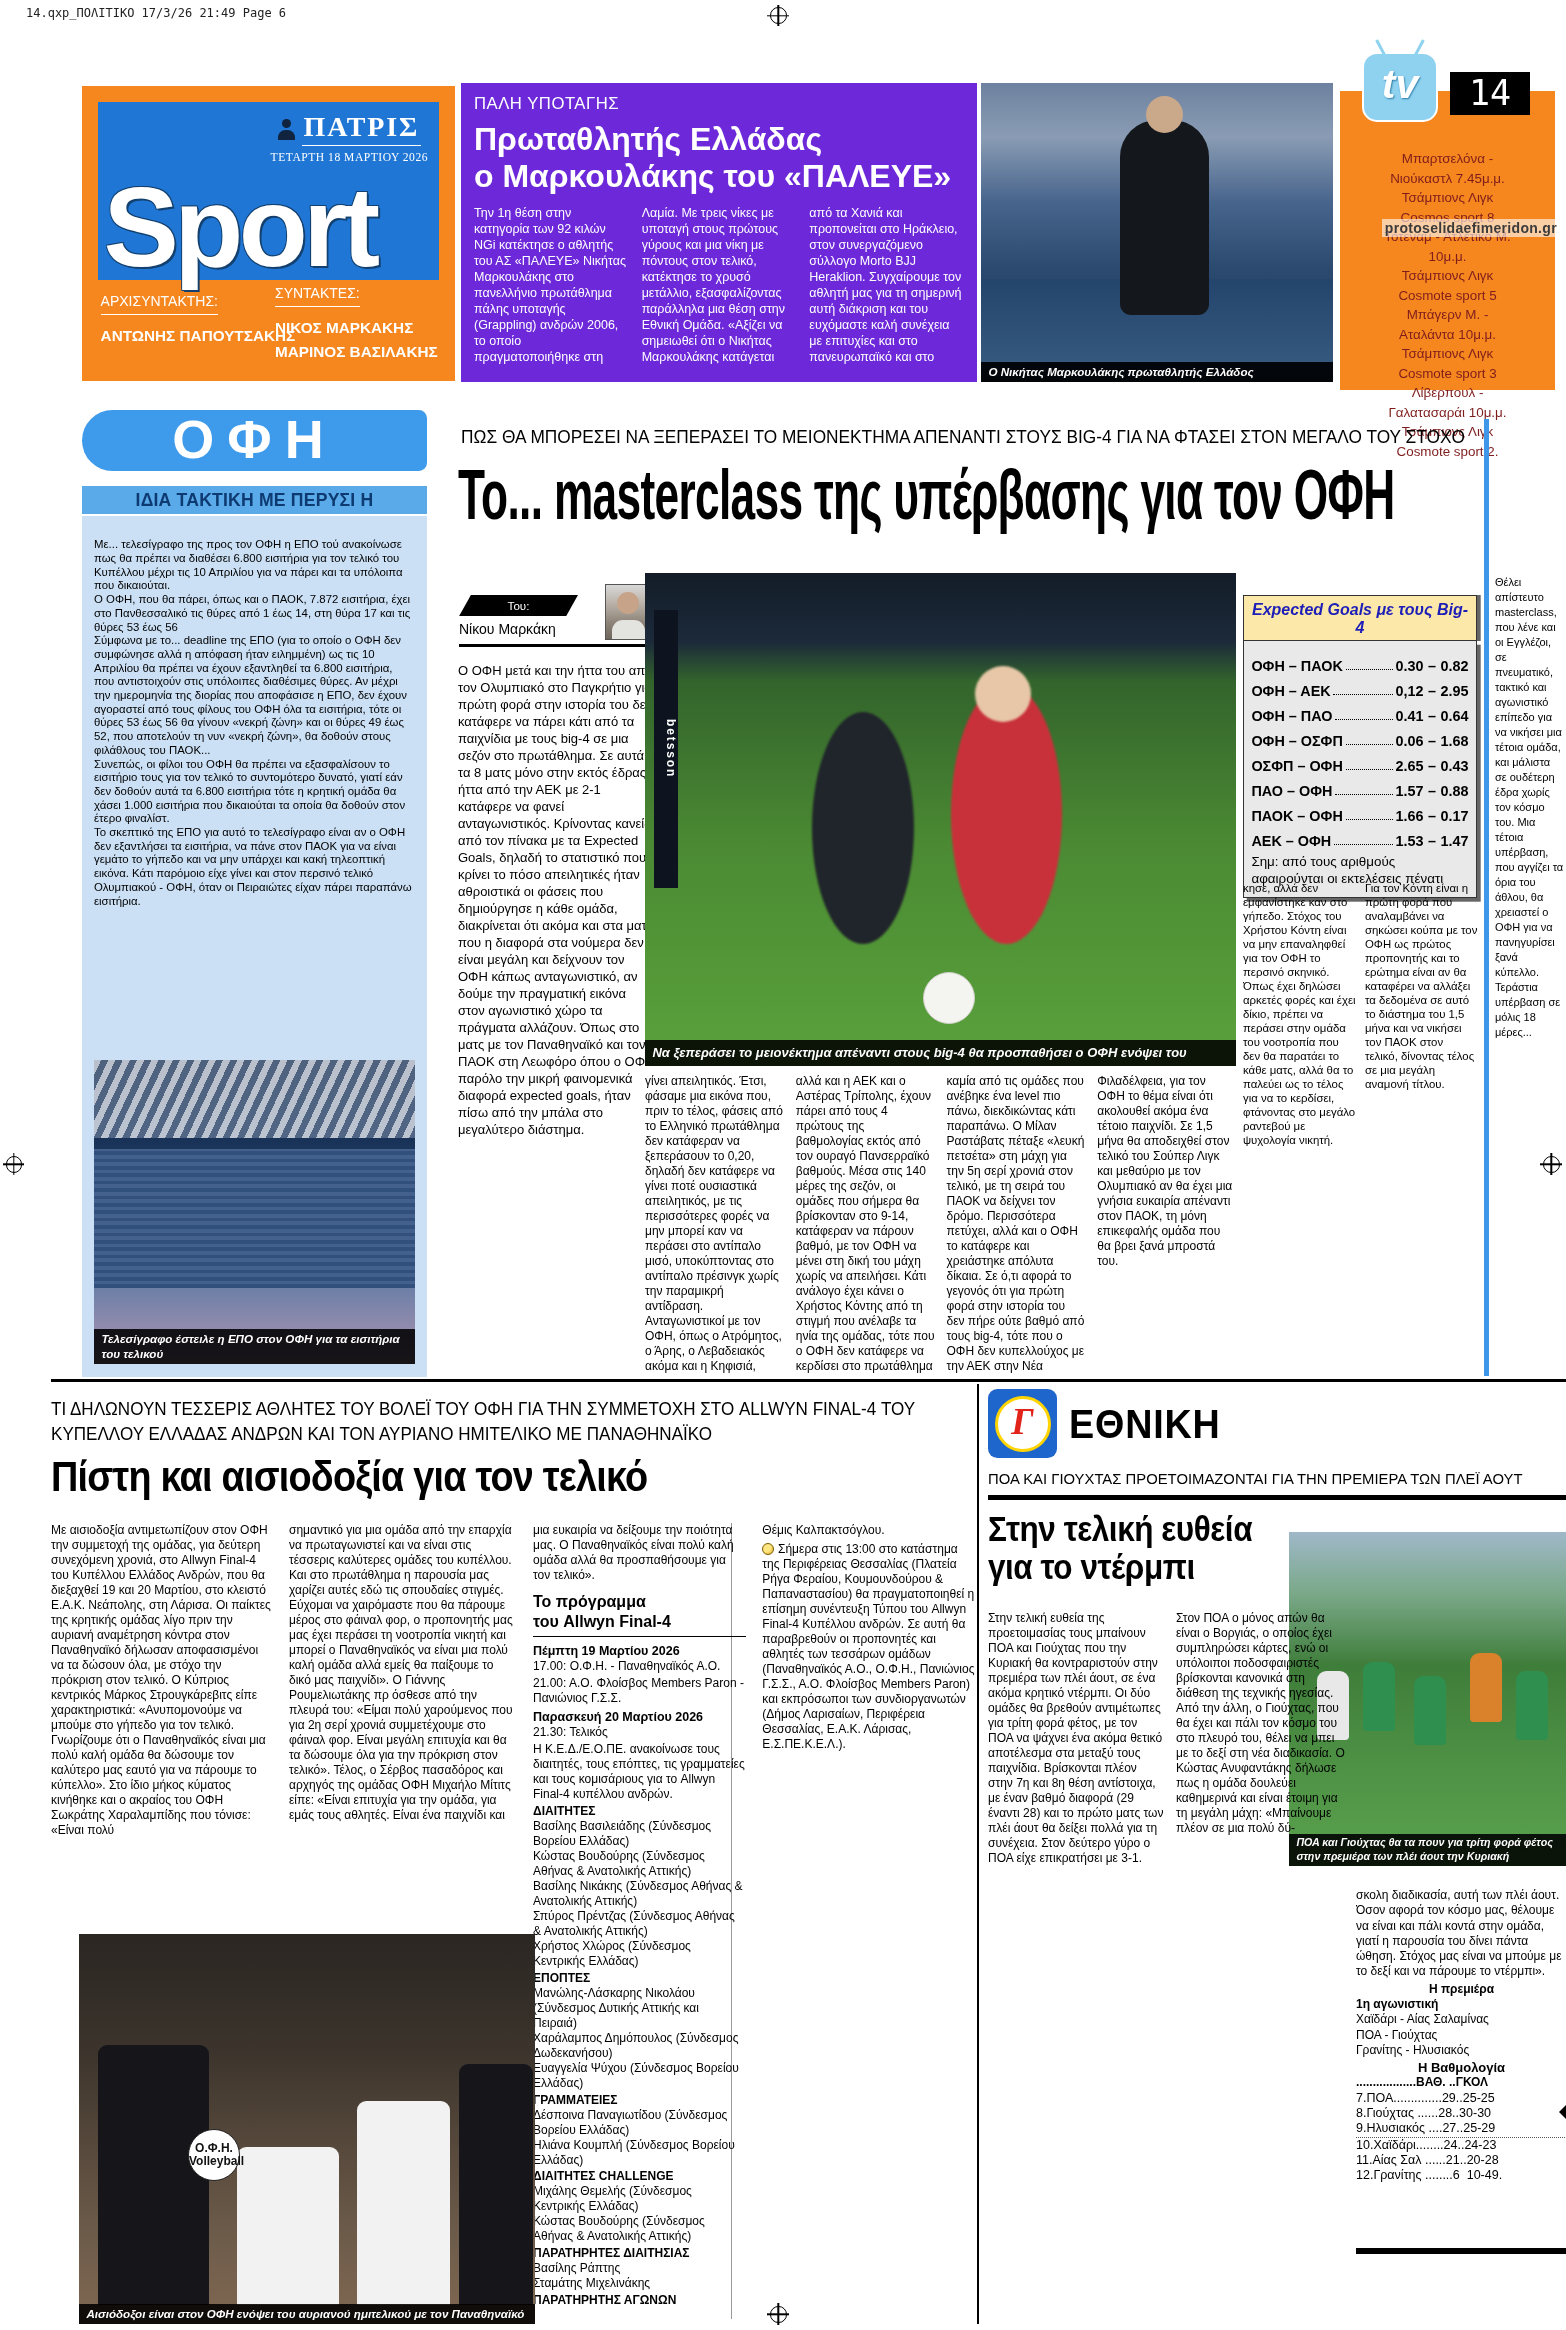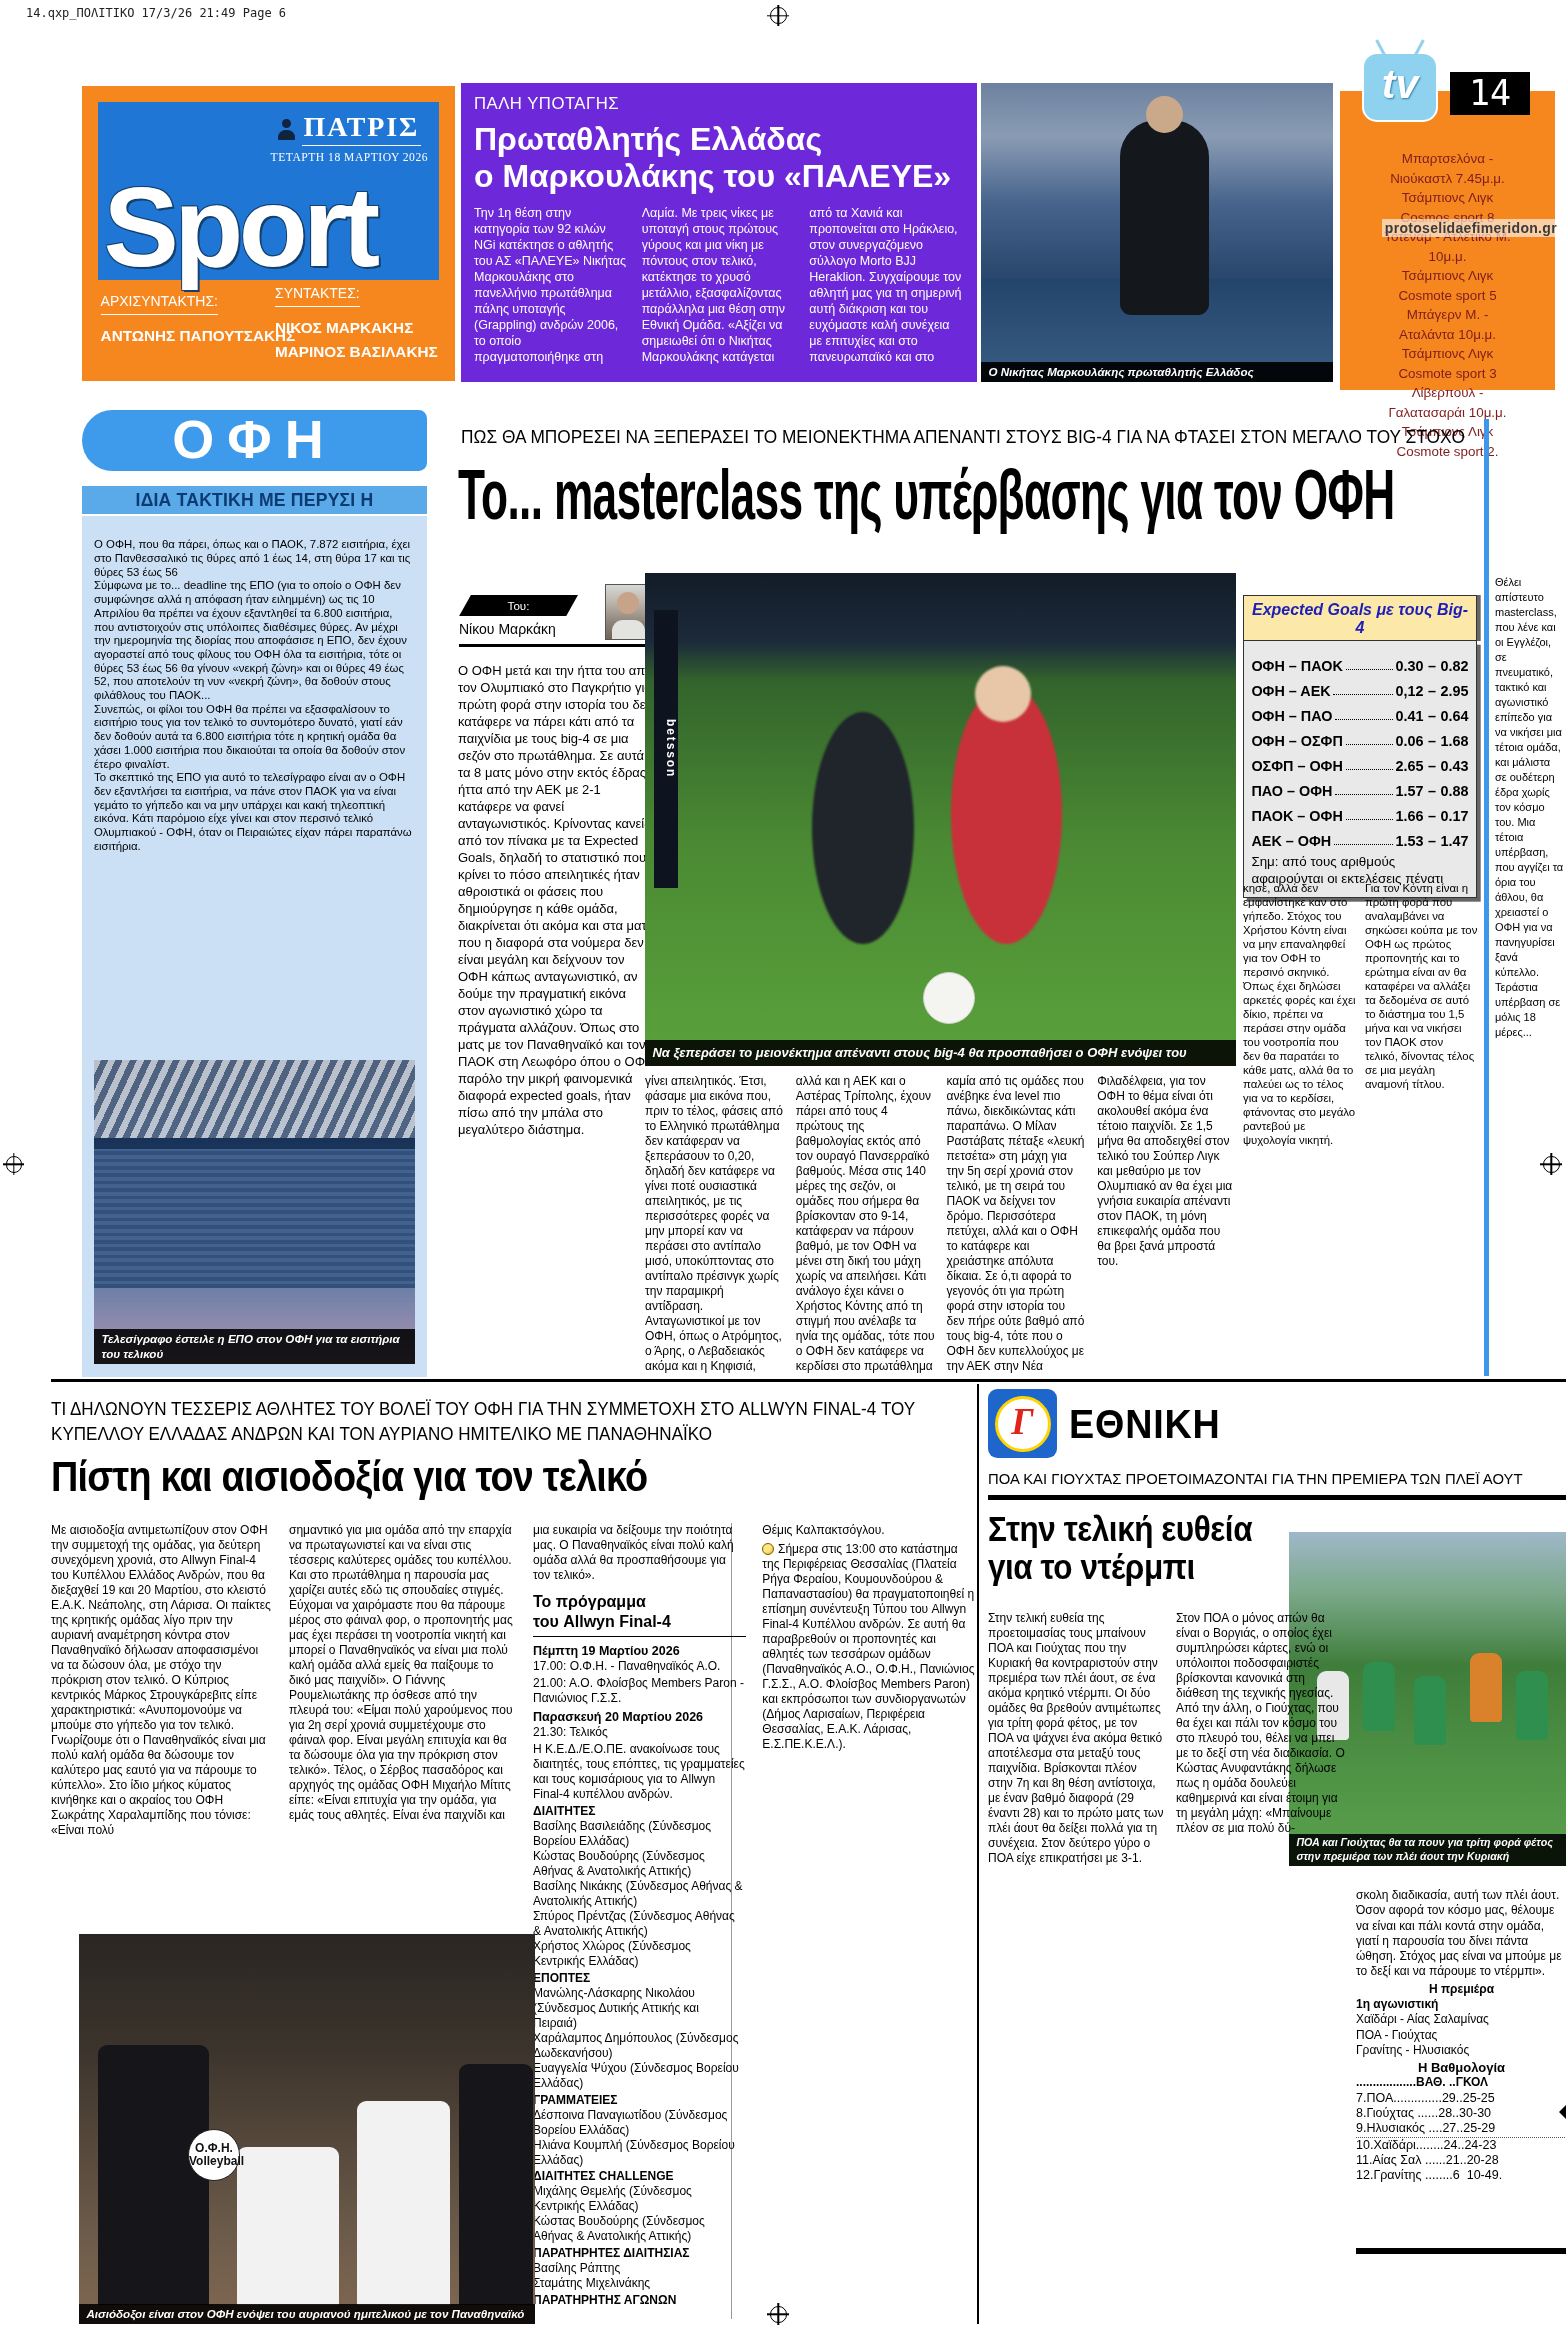--- a/index.html
+++ b/index.html
@@ -203,20 +203,21 @@
 Cosmote sport 2.</div>
 </div>
 <div class="abs tv-icon">tv</div>
 <div class="abs pagenum">14</div>
 <div class="abs watermark">protoselidaefimeridon.gr</div>
 
 <div class="abs ofi-pill">ΟΦΗ</div>
 <div class="abs ofi-kicker">ΙΔΙΑ ΤΑΚΤΙΚΗ ΜΕ ΠΕΡΥΣΙ Η ΟΜΟΣΠΟΝΔΙΑ</div>
 <div class="abs ofi-panel">
   <div class="ofi-body">
+    <p>Με... τελεσίγραφο της προς τον ΟΦΗ η ΕΠΟ τού ανακοίνωσε πως θα πρέπει να διαθέσει 6.800 εισιτήρια για τον τελικό του Κυπέλλου μέχρι τις 10 Απριλίου για να πάρει και τα υπόλοιπα που δικαιούται.</p>
     <p>Ο ΟΦΗ, που θα πάρει, όπως και ο ΠΑΟΚ, 7.872 εισιτήρια, έχει στο Πανθεσσαλικό τις θύρες από 1 έως 14, στη θύρα 17 και τις θύρες 53 έως 56</p>
     <p>Σύμφωνα με το... deadline της ΕΠΟ (για το οποίο ο ΟΦΗ δεν συμφώνησε αλλά η απόφαση ήταν ειλημμένη) ως τις 10 Απριλίου θα πρέπει να έχουν εξαντληθεί τα 6.800 εισιτήρια, που αντιστοιχούν στις υπόλοιπες διαθέσιμες θύρες. Αν μέχρι την ημερομηνία της διορίας που αποφάσισε η ΕΠΟ, δεν έχουν αγοραστεί από τους φίλους του ΟΦΗ όλα τα εισιτήρια, τότε οι θύρες 53 έως 56 θα γίνουν «νεκρή ζώνη» και οι θύρες 49 έως 52, που αποτελούν τη νυν «νεκρή ζώνη», θα δοθούν στους φιλάθλους του ΠΑΟΚ...</p>
     <p>Συνεπώς, οι φίλοι του ΟΦΗ θα πρέπει να εξασφαλίσουν το εισιτήριο τους για τον τελικό το συντομότερο δυνατό, γιατί εάν δεν δοθούν αυτά τα 6.800 εισιτήρια τότε η κρητική ομάδα θα χάσει 1.000 εισιτήρια που δικαιούται τα οποία θα δοθούν στον έτερο φιναλίστ.</p>
     <p>Το σκεπτικό της ΕΠΟ για αυτό το τελεσίγραφο είναι αν ο ΟΦΗ δεν εξαντλήσει τα εισιτήρια, να πάνε στον ΠΑΟΚ για να είναι γεμάτο το γήπεδο και να μην υπάρχει και κακή τηλεοπτική εικόνα. Κάτι παρόμοιο είχε γίνει και στον περσινό τελικό Ολυμπιακού - ΟΦΗ, όταν οι Πειραιώτες είχαν πάρει παραπάνω εισιτήρια.</p>
 
   </div>
 </div>
 <div class="abs photo ofi-photo">
   <div class="roof"></div>
   <div class="crowd"></div>

